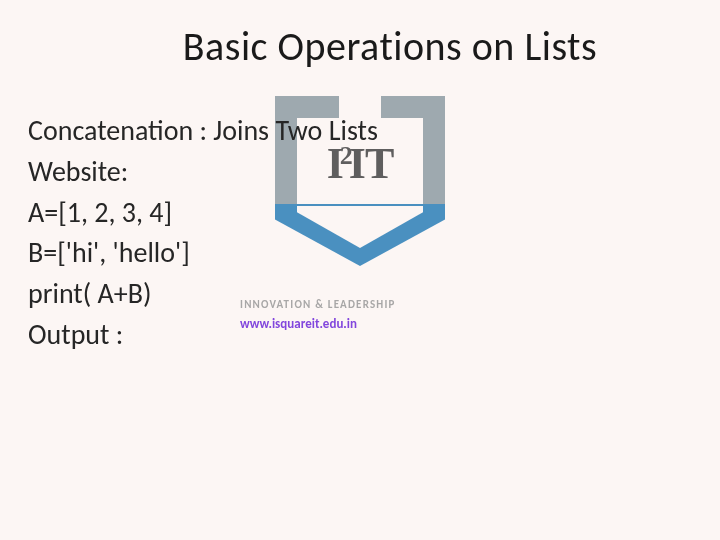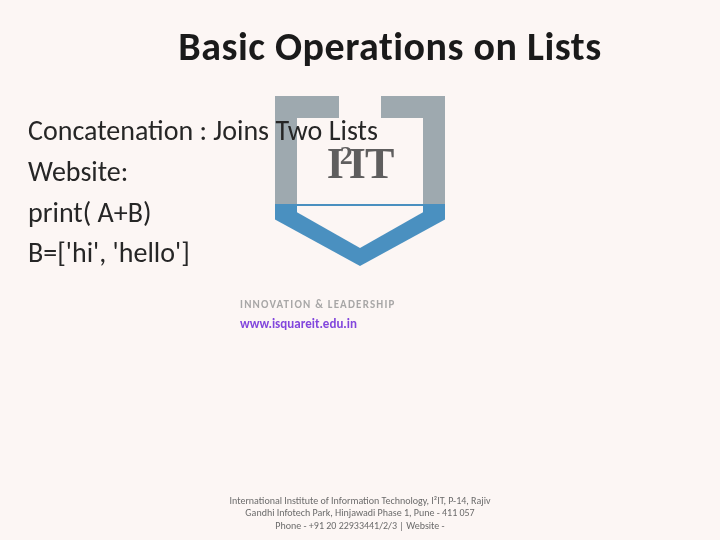--- a/index.html
+++ b/index.html
@@ -13,21 +13,21 @@
     overflow: hidden;
   }
   .slide {
     width: 100%;
     height: 100%;
     position: relative;
     padding: 22px 28px 0 28px;
   }
   .title {
     font-size: 40px;
-    font-weight: 700;
+    font-weight: 400;
     color: #1a1a1a;
     text-align: center;
     margin-bottom: 34px;
     letter-spacing: 0.5px;
     padding-left: 60px;
   }
   .content {
     font-size: 28px;
     line-height: 1.42;
     color: #262626;
@@ -148,22 +148,22 @@
     </div>
     <div class="tagline">INNOVATION &amp; LEADERSHIP</div>
     <div class="url">www.isquareit.edu.in</div>
   </div>
 
   <h1 class="title">Basic Operations on Lists</h1>
 
   <div class="content">
     <div>Concatenation : Joins Two Lists</div>
     <div>Website:</div>
+    <div>A=[1, 2, 3, 4]</div>
+    <div>B=['hi', 'hello']</div>
     <div>print( A+B)</div>
-    <div>B=['hi', 'hello']</div>
+    <div>Output :</div>
   </div>
 
   <div class="footer">
-    <div>International Institute of Information Technology, I²IT, P-14, Rajiv Gandhi Infotech Park, Hinjawadi Phase 1, Pune - 411 057</div>
-    <div>Phone - +91 20 22933441/2/3 | Website -</div>
   </div>
 
 </div>
 
 </body></html>

